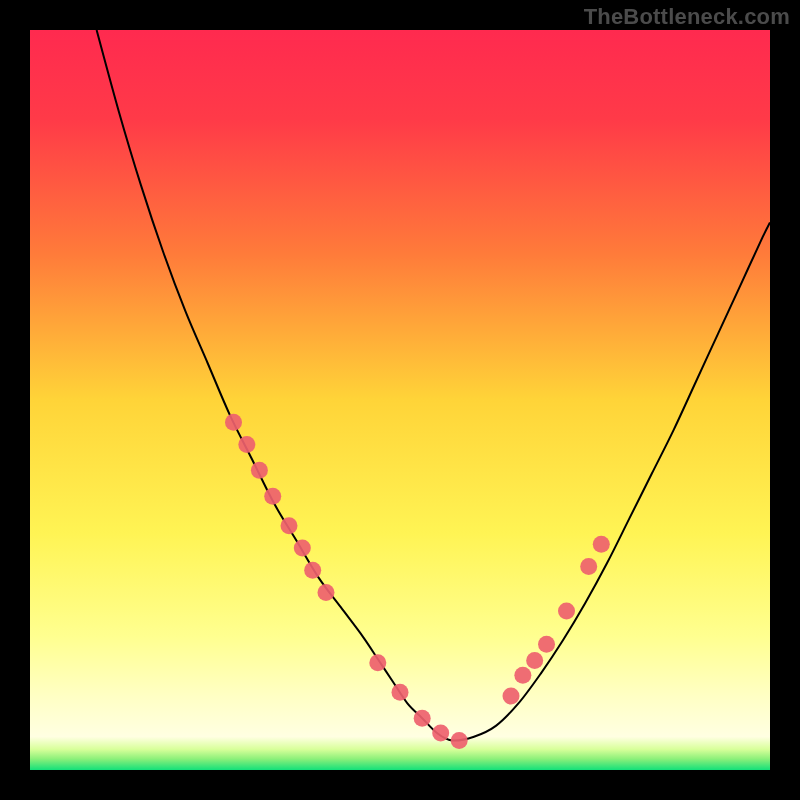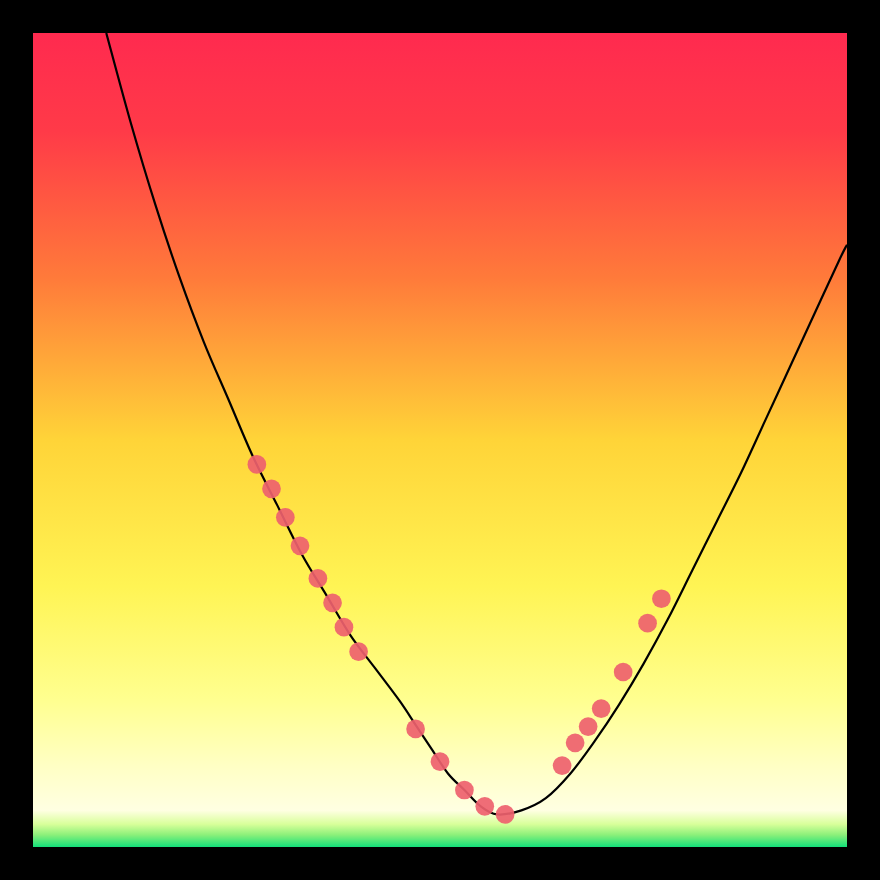--- a/index.html
+++ b/index.html
@@ -26,20 +26,21 @@
     top: 30px;
     left: 30px;
     width: 740px;
     height: 740px;
   }
 </style>
 </head>
 <body>
 
 <div class="frame">
+  <div class="watermark">TheBottleneck.com</div>
   <div class="plot">
     <svg id="svg" width="740" height="740" viewBox="0 0 740 740" preserveAspectRatio="none">
       <defs>
         <linearGradient id="bg" x1="0" y1="0" x2="0" y2="1">
             <stop offset="0.00%" stop-color="#ff2a4f"></stop>
             <stop offset="12.00%" stop-color="#ff3a48"></stop>
             <stop offset="30.00%" stop-color="#ff7a3a"></stop>
             <stop offset="50.00%" stop-color="#ffd438"></stop>
             <stop offset="68.00%" stop-color="#fff454"></stop>
             <stop offset="82.00%" stop-color="#ffff90"></stop>

